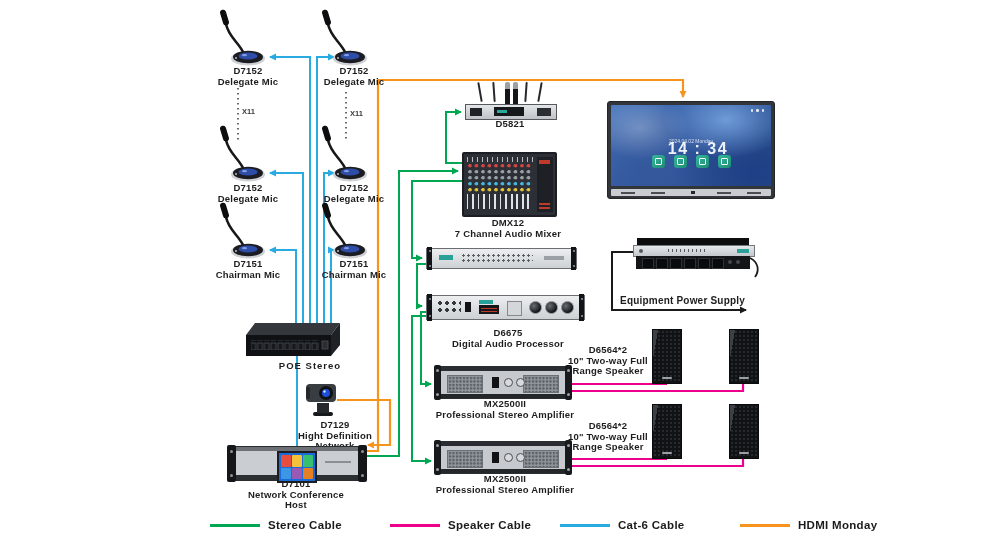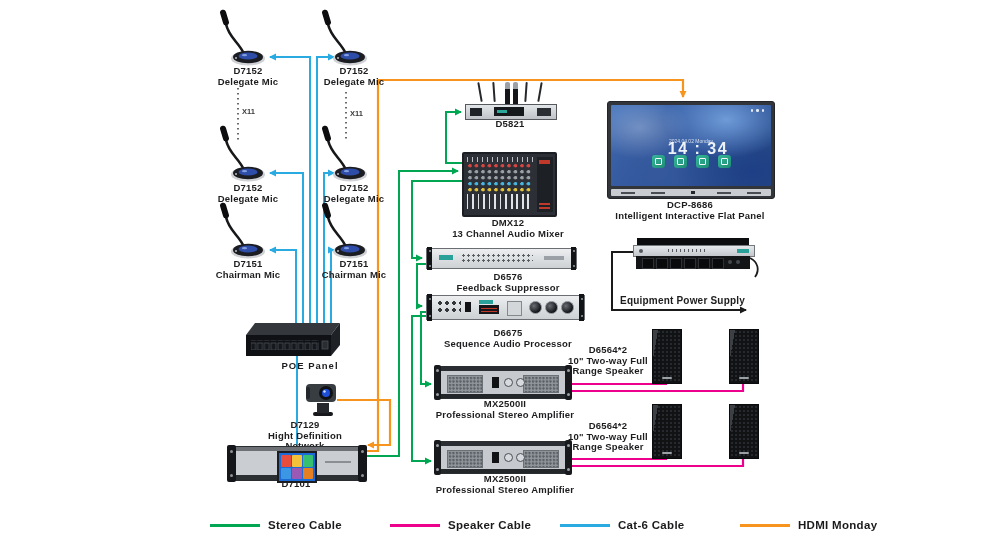--- a/index.html
+++ b/index.html
@@ -225,33 +225,33 @@
   <div class="x11" style="left:350px;top:109px">X11</div>
 
   <svg class="abs" style="left:243px;top:322px" width="100" height="40">
     <polygon points="12,1 97,1 88,13 3,13" fill="#34383d"></polygon>
     <rect x="3" y="13" width="85" height="21" fill="#0f1114"></rect>
     <polygon points="88,13 97,1 97,23 88,34" fill="#1e2125"></polygon>
     <rect x="8" y="18" width="68" height="10" fill="url(#ports)"></rect>
     <rect x="79" y="19" width="6" height="8" fill="#2a2e33" stroke="#4a5058" stroke-width="0.8"></rect>
   </svg>
   <div class="dev-label" style="left:260px;top:361px;width:100px;letter-spacing:1px">
-    <span>POE  Panel</span>
+    <span>POE  Stereo</span>
   </div>
 
   <svg class="abs" style="left:300px;top:381px" width="44" height="40">
     <rect x="13" y="31" width="20" height="4" rx="2" fill="#16181b"></rect>
     <rect x="17" y="22" width="12" height="10" fill="#25282c"></rect>
     <rect x="6" y="3" width="30" height="18" rx="4" fill="#383d42"></rect>
     <rect x="6" y="6" width="4" height="12" rx="2" fill="#24272b"></rect>
     <circle cx="26" cy="12" r="7" fill="#101114"></circle>
     <circle cx="26" cy="12" r="4" fill="#1d4ed8"></circle>
     <circle cx="24.5" cy="10.5" r="1.2" fill="#cfe3ff"></circle>
   </svg>
-  <div class="dev-label" style="left:260px;top:420px;width:90px">
+  <div class="dev-label" style="left:290px;top:420px;width:90px">
     <span>D7129</span>
     <span>Hight Definition
 Network</span>
   </div>
 
   <div class="host" style="left:228px;top:446px;width:136px;height:33px">
     <div class="ear" style="left:-2px">
         <i style="top:5px"></i>
         <i style="bottom:5px"></i>
       </div>
@@ -264,20 +264,22 @@
         <b style="background:#f3c13a"></b>
         <b style="background:#35c06f"></b>
       <b style="background:#3b97e3"></b>
         <b style="background:#9b59b6"></b>
         <b style="background:#e67e22"></b>
     </div>
     <div class="tbar"></div>
   </div>
   <div class="dev-label" style="left:236px;top:479px;width:120px">
     <span>D7101</span>
+    <span>Network Conference
+Host</span>
   </div>
 
   <div class="abs" style="left:465px;top:82px;width:90px;height:37px">
     <i class="ant" style="left:14px;transform:rotate(-10deg)"></i>
     <i class="ant" style="left:28px;transform:rotate(-4deg)"></i>
     <i class="ant" style="left:60px;transform:rotate(4deg)"></i>
     <i class="ant" style="left:74px;transform:rotate(10deg)"></i>
     <i class="hmic" style="left:40px"></i>
     <i class="hmic" style="left:48px"></i>
     <div class="rxbar">
@@ -300,39 +302,35 @@
     <div class="row dots-blue" style="top:27px"></div>
     <div class="row dots-yellow" style="top:33px"></div>
     <div class="row faders"></div>
     <div class="rpanel">
         <i class="led"></i>
         <i class="bt"></i>
       </div>
   </div>
   <div class="dev-label" style="left:438px;top:218px;width:140px">
     <span>DMX12</span>
-    <span>13 Channel Audio Mixer</span>
+    <span>7 Channel Audio Mixer</span>
   </div>
 
   <div class="ru" style="left:426px;top:248px;width:149px;height:19px">
     <div class="ear" style="left:0">
         <i style="top:3px"></i>
         <i style="bottom:3px"></i>
       </div>
     <div class="ear" style="right:0">
         <i style="top:3px"></i>
         <i style="bottom:3px"></i>
       </div>
     <i class="chip" style="left:12px;top:6px;width:14px;height:5px"></i>
     <div class="dotfield" style="left:34px;top:4px;width:72px;height:11px"></div>
     <div class="abs" style="right:12px;top:7px;width:20px;height:4px;background:#9aa0a6"></div>
-  </div>
-  <div class="dev-label" style="left:438px;top:272px;width:140px">
-    <span>D6576</span>
-    <span>Feedback Suppressor</span>
   </div>
 
   <div class="ru" style="left:426px;top:295px;width:157px;height:23px">
     <div class="ear" style="left:0">
         <i style="top:4px"></i>
         <i style="bottom:4px"></i>
       </div>
     <div class="ear" style="right:0">
         <i style="top:4px"></i>
         <i style="bottom:4px"></i>
@@ -343,21 +341,21 @@
     <div class="disp" style="left:52px;top:9px;width:20px;height:9px">
         <i></i>
       </div>
     <div class="abs" style="left:80px;top:5px;width:13px;height:13px;border:1px solid #85898e;background:#d4d7da"></div>
     <div class="knob" style="left:102px;top:5px;width:11px;height:11px"></div>
     <div class="knob" style="left:118px;top:5px;width:11px;height:11px"></div>
     <div class="knob" style="left:134px;top:5px;width:11px;height:11px"></div>
   </div>
   <div class="dev-label" style="left:438px;top:328px;width:140px">
     <span>D6675</span>
-    <span>Sequence Audio Processor</span>
+    <span>Digital Audio Processor</span>
   </div>
 
   <div class="amp" style="left:435px;top:366px;width:134px;height:31px">
     <div class="ear" style="left:-2px">
         <i style="top:4px"></i>
         <i style="bottom:4px"></i>
       </div>
     <div class="ear" style="right:-2px">
         <i style="top:4px"></i>
         <i style="bottom:4px"></i>
@@ -418,24 +416,20 @@
       </div>
     </div>
     <div class="bezel">
       <i style="left:10px"></i>
         <i style="left:40px"></i>
         <i class="cam"></i>
         <i style="right:40px"></i>
         <i style="right:10px"></i>
     </div>
   </div>
-  <div class="dev-label" style="left:600px;top:200px;width:180px">
-    <span>DCP-8686</span>
-    <span>Intelligent Interactive Flat Panel</span>
-  </div>
 
   <div class="abs seq" style="left:633px;top:238px;width:120px;height:34px">
     <div class="slab"></div>
     <div class="silver">
       <i class="abs" style="left:5px;top:3px;width:4px;height:4px;border-radius:50%;background:#55595e"></i>
       <i class="tick"></i>
         <i class="chip abs"></i>
     </div>
     <div class="black">
       <i style="left:6px"></i>

